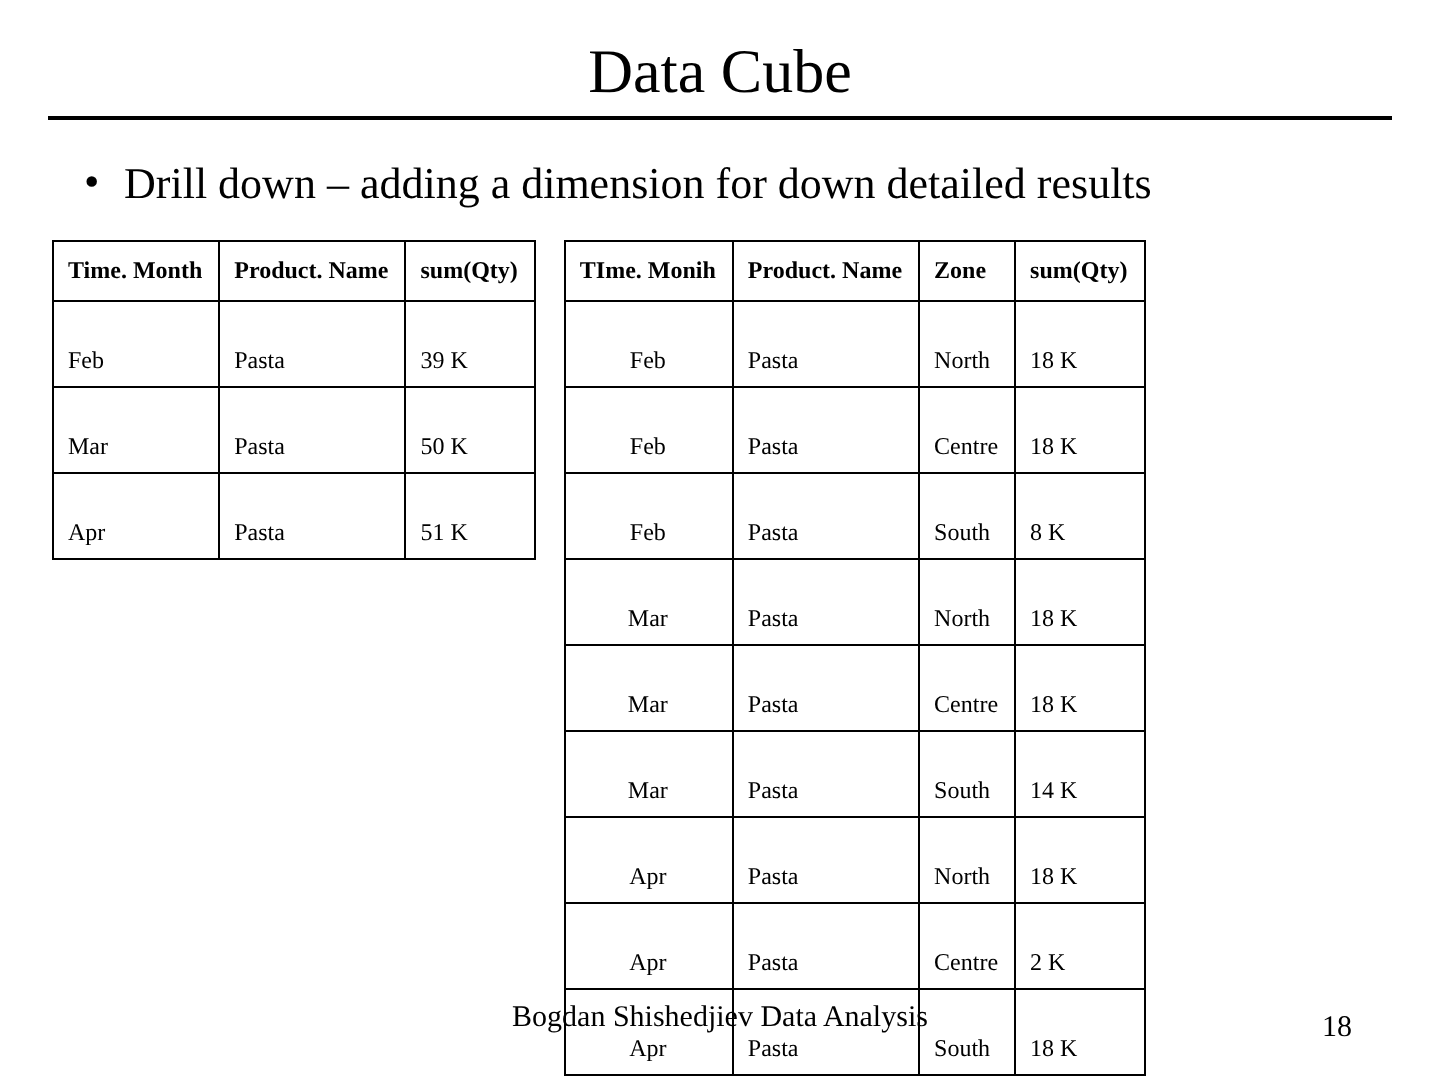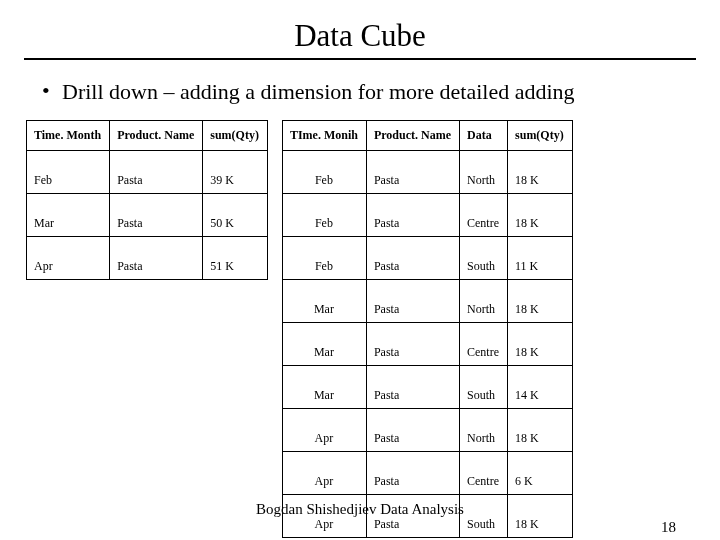--- a/index.html
+++ b/index.html
@@ -75,37 +75,37 @@
   .footer {
     position: absolute;
     bottom: 22px;
     left: 0;
     width: 720px;
     text-align: center;
     font-size: 15px;
   }
   .pagenum {
     position: absolute;
-    bottom: 4px;
+    bottom: 17px;
     right: 44px;
     font-size: 15px;
     text-align: right;
   }
 </style>
 </head>
 <body>
 
 <div class="slide">
 
   <div class="title">Data Cube</div>
   <hr class="hr">
 
   <div class="bullet-row">
     <div class="bullet-dot">•</div>
-    <div class="bullet-text">Drill down – adding a dimension for more detailed adding</div>
+    <div class="bullet-text">Drill down – adding a dimension for down detailed results</div>
   </div>
 
   <div class="tables-row">
 
     <table class="t1">
       <thead>
         <tr>
           <th>Time. Month</th>
           <th>Product. Name</th>
           <th>sum(Qty)</th>
@@ -128,42 +128,42 @@
             <td>51 K</td>
           </tr>
         </tbody>
     </table>
 
     <table class="t2">
       <thead>
         <tr>
           <th>TIme. Monih</th>
           <th>Product. Name</th>
-          <th>Data</th>
+          <th>Zone</th>
           <th>sum(Qty)</th>
         </tr>
       </thead>
       <tbody>
           <tr>
             <td>Feb</td>
             <td>Pasta</td>
             <td>North</td>
             <td>18 K</td>
           </tr>
           <tr>
             <td>Feb</td>
             <td>Pasta</td>
             <td>Centre</td>
             <td>18 K</td>
           </tr>
           <tr>
             <td>Feb</td>
             <td>Pasta</td>
             <td>South</td>
-            <td>11 K</td>
+            <td>8 K</td>
           </tr>
           <tr>
             <td>Mar</td>
             <td>Pasta</td>
             <td>North</td>
             <td>18 K</td>
           </tr>
           <tr>
             <td>Mar</td>
             <td>Pasta</td>
@@ -179,21 +179,21 @@
           <tr>
             <td>Apr</td>
             <td>Pasta</td>
             <td>North</td>
             <td>18 K</td>
           </tr>
           <tr>
             <td>Apr</td>
             <td>Pasta</td>
             <td>Centre</td>
-            <td>6 K</td>
+            <td>2 K</td>
           </tr>
           <tr>
             <td>Apr</td>
             <td>Pasta</td>
             <td>South</td>
             <td>18 K</td>
           </tr>
         </tbody>
     </table>
 

